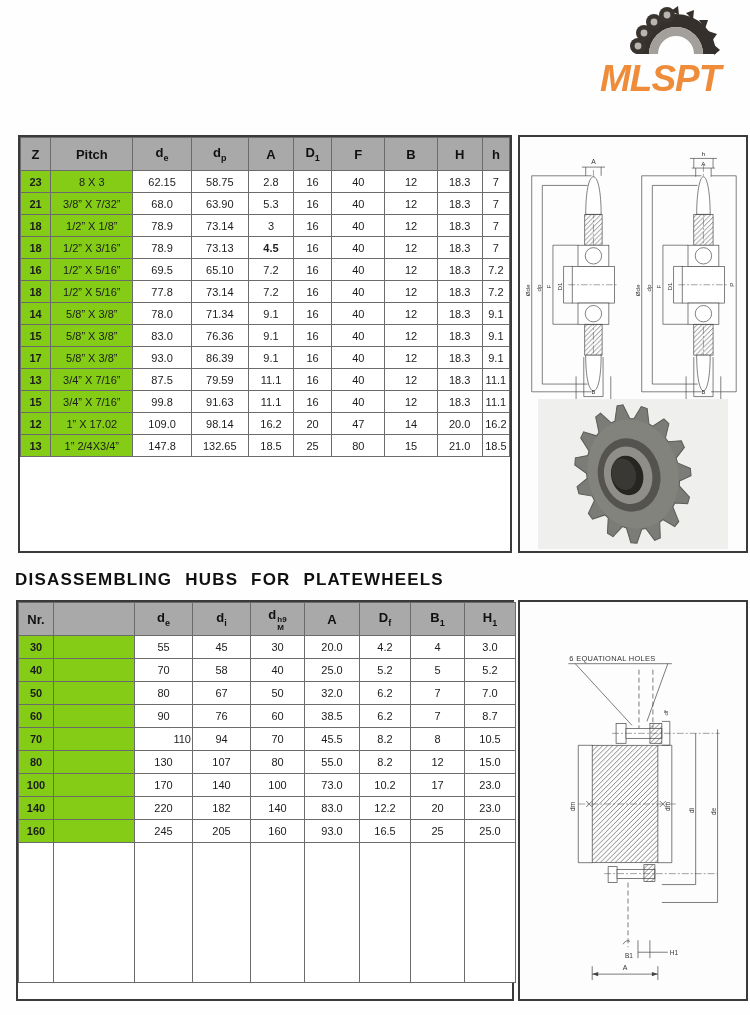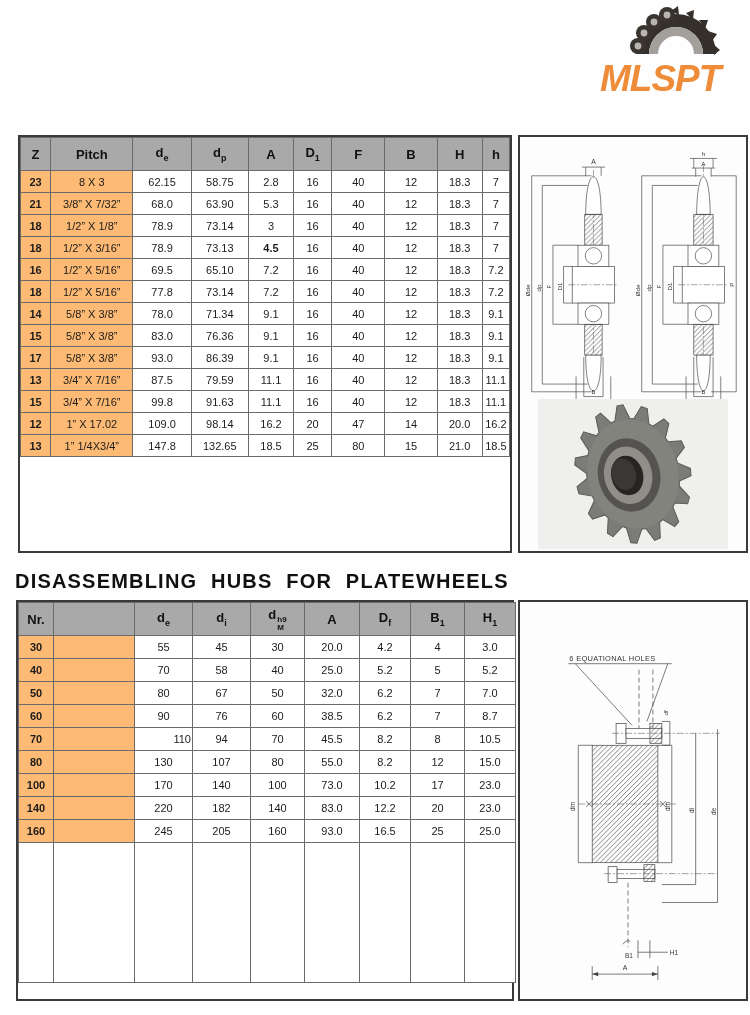--- a/index.html
+++ b/index.html
@@ -15,29 +15,29 @@
 
   
   .tbox{position:absolute;border:2px solid #3a3a3a;background:#ffffff;box-sizing:border-box;}
   #t1box{left:18px;top:135px;width:494px;height:418px;}
   #t2box{left:16px;top:600px;width:498px;height:401px;}
   .tbox table{border-collapse:collapse;table-layout:fixed;width:100%;}
   .tbox th{background:#a9a9a9;border:1px solid #6b6b6b;font-size:13px;font-weight:bold;
            height:32px;color:#111;text-align:center;padding:0;}
   .tbox td{border:1px solid #6b6b6b;font-size:11px;text-align:center;color:#1c1c1c;
            height:21px;padding:0 1px;background:#fff;white-space:nowrap;overflow:hidden;}
-  .tbox td.lbl{background:#fdba74;}
+  .tbox td.lbl{background:#84cc16;}
   .tbox td.rowhead{font-weight:bold;}
   .tbox tr.fillerrow td{background:#fff;}
   .hstack{display:inline-flex;flex-direction:column;align-items:flex-start;margin-left:1px;
           font-size:8px;line-height:1;vertical-align:-3px;font-weight:bold;}
   th sub{font-size:9px;}
 
   
-  .section2{position:absolute;left:15px;top:570px;font-size:20px;font-weight:bold;
+  .section2{position:absolute;left:15px;top:570px;font-size:17px;font-weight:bold;
             letter-spacing:1.2px;word-spacing:7px;color:#101010;white-space:nowrap;}
 
   
   .panel{position:absolute;border:2px solid #3a3a3a;background:#fdfdfd;box-sizing:border-box;}
   #panel1{left:518px;top:135px;width:230px;height:418px;}
   #panel2{left:518px;top:600px;width:230px;height:401px;}
   .panel svg{position:absolute;}
   #sec-left{left:4px;top:6px;}
   #sec-right{left:114px;top:6px;}
   #photo{left:18px;top:262px;}
@@ -247,21 +247,21 @@
             <td style="height: 21px;">98.14</td>
             <td style="height: 21px;">16.2</td>
             <td style="height: 21px;">20</td>
             <td style="height: 21px;">47</td>
             <td style="height: 21px;">14</td>
             <td style="height: 21px;">20.0</td>
             <td style="height: 21px;">16.2</td>
           </tr>
           <tr>
             <td class="lbl rowhead" style="height: 21px;">13</td>
-            <td class="lbl" style="height: 21px;">1” 1/4X3/4”</td>
+            <td class="lbl" style="height: 21px;">1” 2/4X3/4”</td>
             <td style="height: 21px;">147.8</td>
             <td style="height: 21px;">132.65</td>
             <td style="height: 21px;">18.5</td>
             <td style="height: 21px;">25</td>
             <td style="height: 21px;">80</td>
             <td style="height: 21px;">15</td>
             <td style="height: 21px;">21.0</td>
             <td style="height: 21px;">18.5</td>
           </tr>
         </tbody>

